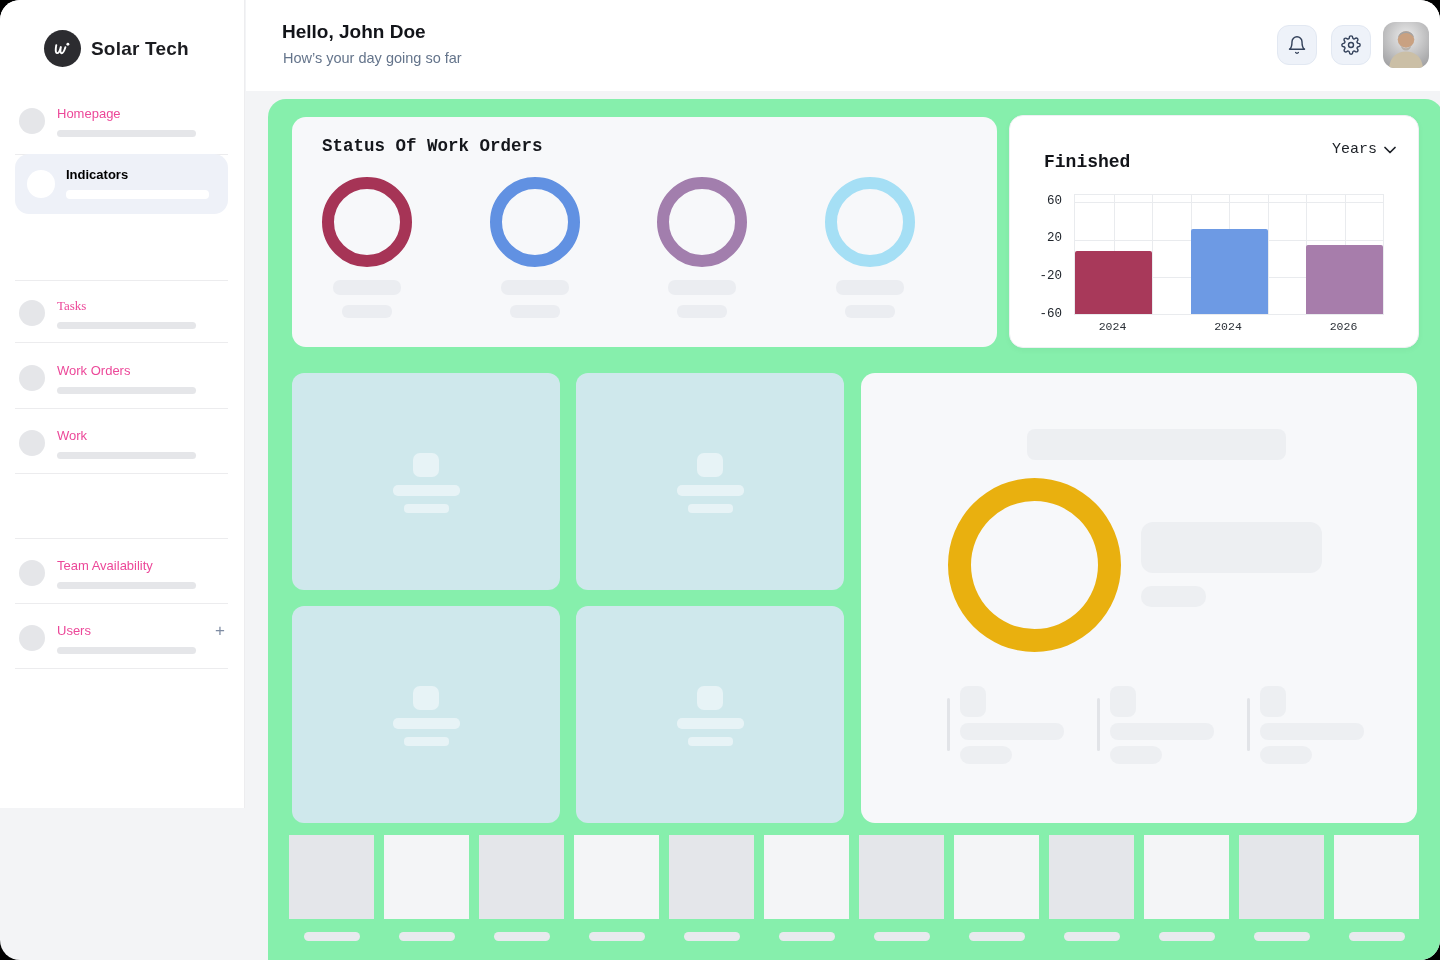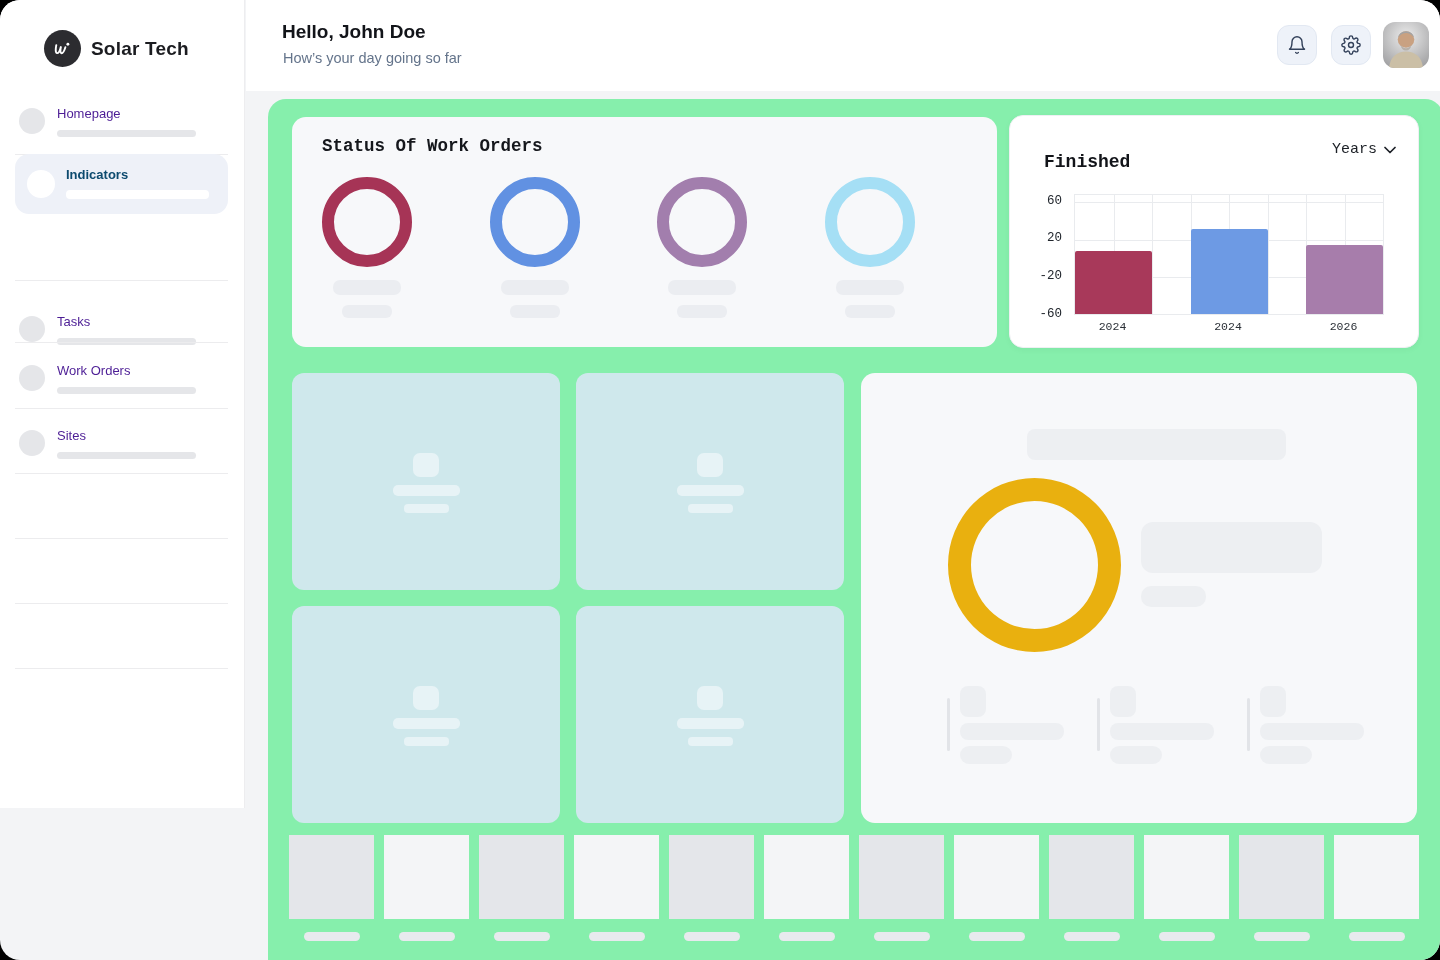--- a/index.html
+++ b/index.html
@@ -10,26 +10,26 @@
     -webkit-font-smoothing:antialiased;
   }
   
   .sidebar{position:absolute;left:0;top:0;width:245px;height:808px;background:#fff;border-right:1px solid #ededef;box-sizing:border-box;}
   .logo-row{position:absolute;left:44px;top:30px;display:flex;align-items:center;gap:10px;cursor:pointer;}
   .logo-circle{width:37px;height:37px;border-radius:50%;background:#2c2c30;display:flex;align-items:center;justify-content:center;flex:none;}
   .logo-text{font-size:19px;font-weight:700;color:#1b1c20;letter-spacing:.2px;}
   .nav{position:absolute;left:0;top:0;width:245px;height:960px;}
   .nav-item{position:absolute;left:0;width:245px;height:50px;cursor:pointer;}
   .nav-ic{position:absolute;left:19px;top:4px;width:26px;height:26px;border-radius:50%;background:#e5e6e9;}
-  .nav-label{position:absolute;left:57px;top:2px;font-size:13px;font-weight:500;color:#4c1d95;}
+  .nav-label{position:absolute;left:57px;top:2px;font-size:13px;font-weight:500;color:#ec4899;}
   .nav-skel{position:absolute;left:57px;top:26px;width:139px;height:7px;border-radius:4px;background:#e5e6e9;}
   .nav-plus{position:absolute;right:20px;top:0;font-size:17px;color:#7e8ca3;line-height:20px;}
   .nav-item.selected{left:15px;width:213px;height:60px;background:#eef1f8;border-radius:14px;}
   .nav-item.selected .nav-ic{left:12px;top:16px;width:28px;height:28px;background:#fff;}
-  .nav-item.selected .nav-label{left:51px;top:13px;font-weight:700;color:#0c4a6e;}
+  .nav-item.selected .nav-label{left:51px;top:13px;font-weight:700;color:#000000;}
   .nav-item.selected .nav-skel{left:51px;top:36px;width:143px;height:9px;background:#fff;}
   .nav-divider{position:absolute;left:15px;width:213px;height:1px;background:#ececee;}
   
   .header{position:absolute;left:246px;top:0;width:1194px;height:91px;background:#fff;}
   .greeting{position:absolute;left:36px;top:21px;font-size:19px;font-weight:700;color:#121419;}
   .subtitle{position:absolute;left:37px;top:50px;font-size:14.5px;color:#64748b;}
   .hbtn{position:absolute;top:25px;width:40px;height:40px;border-radius:12px;background:#eef2f9;border:1px solid #e2e8f2;display:flex;align-items:center;justify-content:center;cursor:pointer;padding:0;}
   .avatar{position:absolute;left:1137px;top:22px;width:46px;height:46px;border-radius:12px;overflow:hidden;cursor:pointer;}
   
   .content{position:absolute;left:268px;top:99px;width:1175px;height:861px;background:#86efac;border-radius:18px 18px 0 0;overflow:hidden;font-family:Liberation Mono, monospace;}
@@ -88,40 +88,51 @@
           <div class="nav-label">Homepage</div>
           <div class="nav-skel"></div>
         </div>
         <div class="nav-divider" style="top: 153.5px;"></div>
         <div class="nav-item selected" style="top: 154px;">
           <div class="nav-ic"></div>
           <div class="nav-label">Indicators</div>
           <div class="nav-skel"></div>
         </div>
         <div class="nav-divider" style="top: 279.5px;"></div>
-        <div class="nav-item" style="top: 312px;">
+        <div class="nav-item" style="top: 296px; font-family: Liberation Serif, serif;">
           <div class="nav-ic"></div>
           <div class="nav-label">Tasks</div>
           <div class="nav-skel"></div>
         </div>
         <div class="nav-divider" style="top: 341.5px;"></div>
         <div class="nav-item" style="top: 361px;">
           <div class="nav-ic"></div>
           <div class="nav-label">Work Orders</div>
           <div class="nav-skel"></div>
         </div>
         <div class="nav-divider" style="top: 407.5px;"></div>
         <div class="nav-item" style="top: 426px;">
           <div class="nav-ic"></div>
-          <div class="nav-label">Sites</div>
+          <div class="nav-label">Work</div>
           <div class="nav-skel"></div>
         </div>
         <div class="nav-divider" style="top: 472.5px;"></div>
         <div class="nav-divider" style="top: 537.5px;"></div>
+        <div class="nav-item" style="top: 556px;">
+          <div class="nav-ic"></div>
+          <div class="nav-label">Team Availability</div>
+          <div class="nav-skel"></div>
+        </div>
         <div class="nav-divider" style="top: 602.5px;"></div>
+        <div class="nav-item" style="top: 621px;">
+          <div class="nav-ic"></div>
+          <div class="nav-label">Users</div>
+          <div class="nav-skel"></div>
+          <div class="nav-plus">+</div>
+        </div>
         <div class="nav-divider" style="top: 667.5px;"></div>
       </nav>
   </aside>
 
   <header class="header">
     <div class="greeting">Hello, John Doe</div>
     <div class="subtitle">How’s your day going so far</div>
     <button class="hbtn" style="left:1031px">
       <svg width="20" height="20" viewBox="0 0 24 24" fill="none" stroke="#33415a" stroke-width="1.7" stroke-linecap="round" stroke-linejoin="round">
         <path d="M18 8a6 6 0 0 0-12 0c0 7-3 9-3 9h18s-3-2-3-9"></path>

